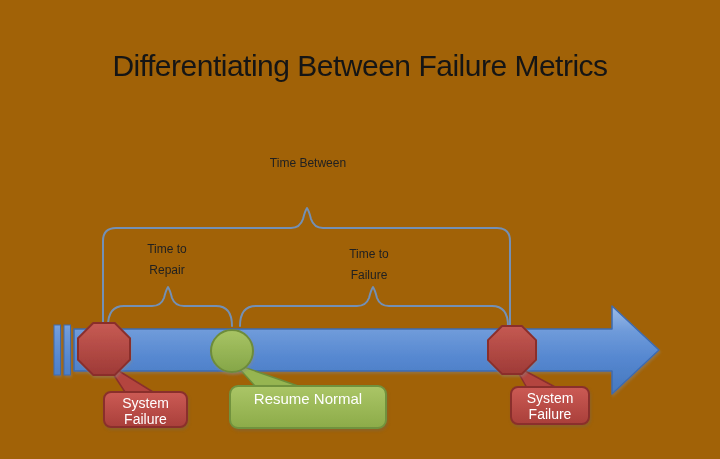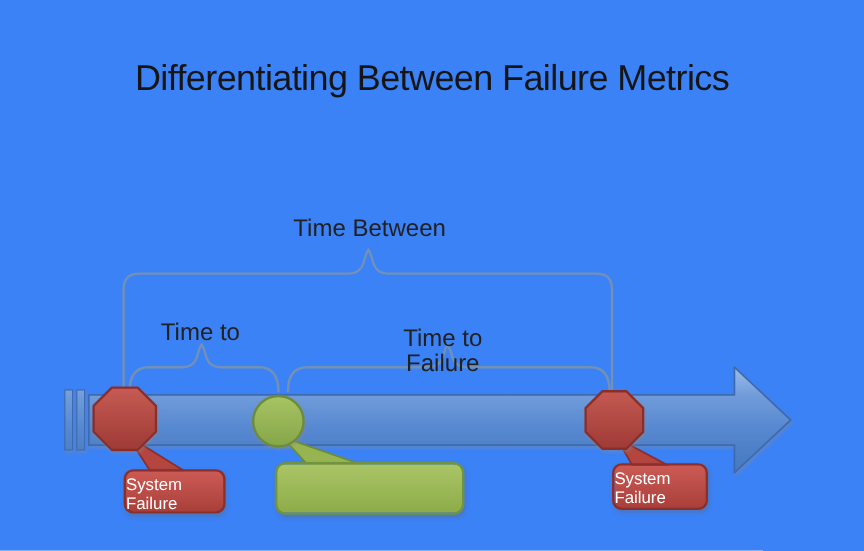--- a/index.html
+++ b/index.html
@@ -1,33 +1,33 @@
 <!DOCTYPE html>
 <html><head>
 <meta charset="utf-8">
 <style>
   html,body{margin:0;padding:0;background:#fff;}
   .stage{
-    position:relative;width:720px;height:459px;background:#3b82f6;
+    position:relative;width:720px;height:459px;background:#a16207;
     overflow:hidden;font-family:"Liberation Sans",sans-serif;
   }
   .title{
     position:absolute;left:0;top:49px;width:720px;text-align:center;
     font-size:30px;letter-spacing:-0.5px;color:#151515;font-weight:400;
   }
   .diagram-svg{position:absolute;left:0;top:0;width:720px;height:459px;}
   .lbl{
     position:absolute;text-align:center;color:#212121;
-    font-size:20px;line-height:21px;white-space:nowrap;margin-top:28px;
+    font-size:12px;line-height:21px;white-space:nowrap;
   }
   .lbl-tbf{left:218px;top:153px;width:180px;}
   .lbl-ttr{left:107px;top:239px;width:120px;}
   .lbl-ttf{left:309px;top:244px;width:120px;}
   .callout{
-    position:absolute;box-sizing:border-box;color:#ffffff;
+    position:absolute;box-sizing:border-box;text-align:center;color:#ffffff;
     border-style:solid;box-shadow:1px 2px 3px rgba(100,100,100,0.35);
   }
   .callout-red{
     background:linear-gradient(#cb5a54,#aa403b);
     border:2px solid #8a2f2c;border-radius:8px;
     font-size:14px;line-height:16px;padding-top:2px;
   }
   .callout-green{
     background:linear-gradient(#aac566,#8dac49);
     border:2px solid #71923e;border-radius:9px;
@@ -92,30 +92,32 @@
       <circle cx="232" cy="351" r="21" fill="url(#greenGrad)" stroke="#6d8c3a" stroke-width="2"></circle>
       <path d="M488 340.1 L488 359.9 L502.1 374 L521.9 374 L536 359.9 L536 340.1 L521.9 326 L502.1 326 Z" fill="url(#redGrad)" stroke="#8a2f2c" stroke-width="2" stroke-linejoin="round"></path>
     </g>
   </svg>
 
   <div class="lbl lbl-tbf">
     <span class="line">Time Between</span>
   </div>
   <div class="lbl lbl-ttr">
     <span class="line">Time to</span>
+    <span class="line">Repair</span>
   </div>
   <div class="lbl lbl-ttf">
     <span class="line">Time to</span>
     <span class="line">Failure</span>
   </div>
 
   <div class="callout callout-red callout-failure-1">
     <span class="line">System</span>
     <span class="line">Failure</span>
   </div>
   <div class="callout callout-green callout-recovery">
+    <span class="line">Resume Normal</span>
   </div>
   <div class="callout callout-red callout-failure-2">
     <span class="line">System</span>
     <span class="line">Failure</span>
   </div>
 
 </div>
 
 </body></html>

